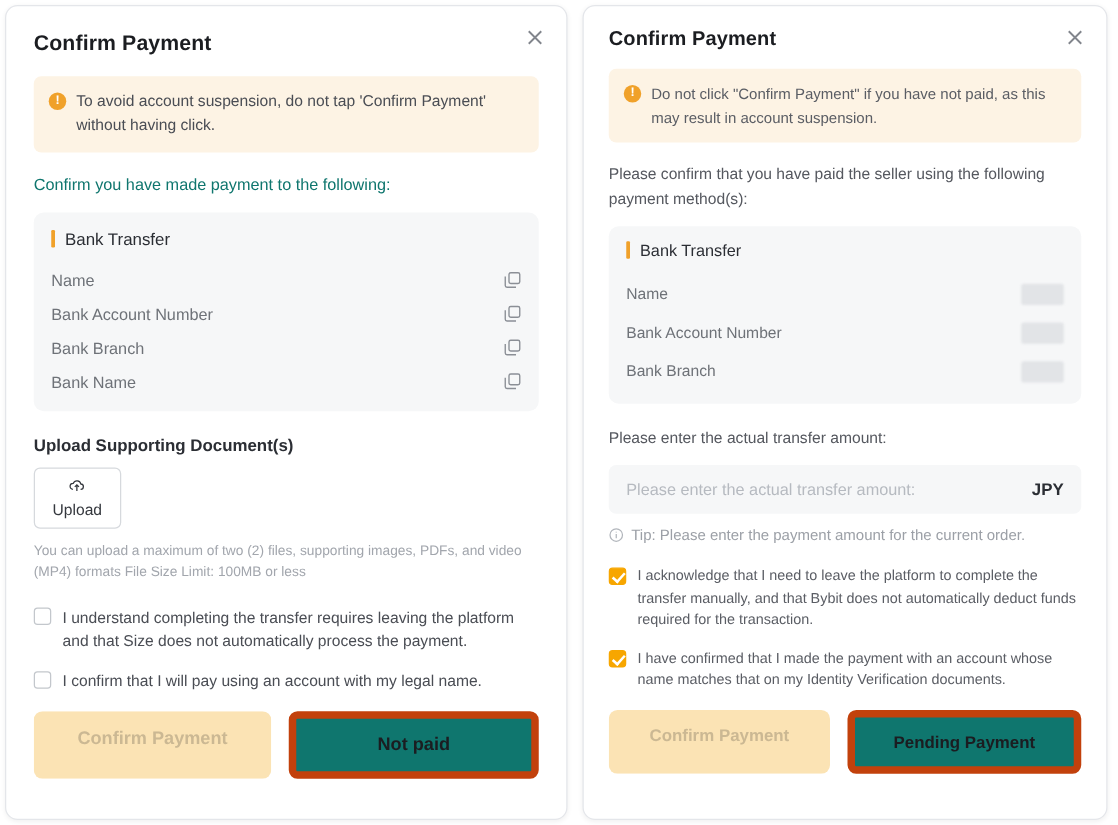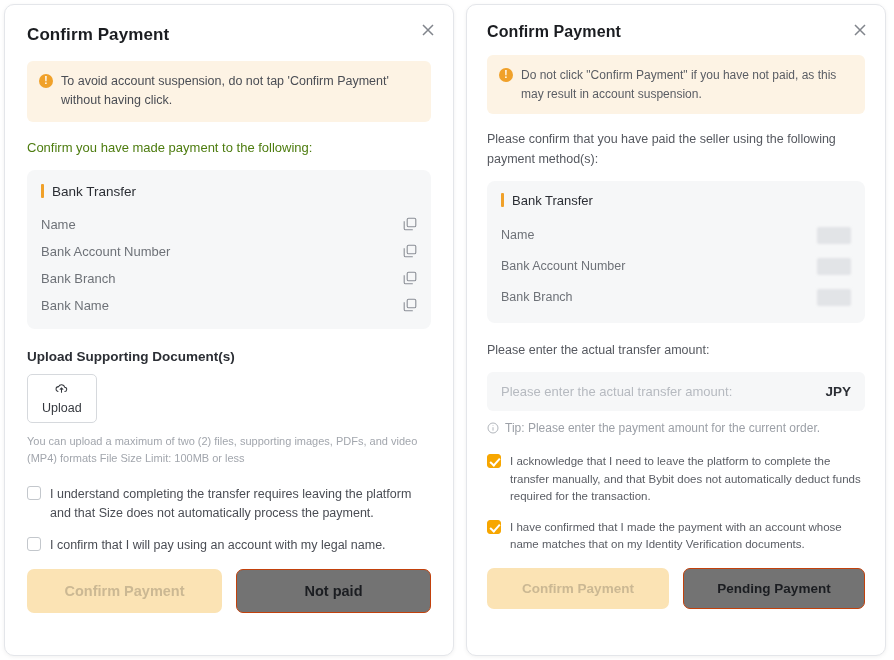--- a/index.html
+++ b/index.html
@@ -68,21 +68,21 @@
   }
   .warn-text {
     font-size: 12.5px;
     line-height: 1.55;
     color: #4a4d54;
   }
   .dialog.right .warn-text { font-size: 12px; color: #5a5d64; }
 
   .lead {
     font-size: 13px;
-    color: #4d7c0f;
+    color: #0f766e;
     line-height: 1.55;
     margin: 0 0 12px 0;
   }
   .dialog.right .lead { font-size: 12.5px; color: #55585f; }
 
   .panel {
     background: #f6f7f8;
     border-radius: 8px;
     padding: 14px 14px 10px 14px;
     margin-bottom: 20px;
@@ -226,22 +226,22 @@
     font-size: 14.5px;
     font-weight: bold;
     cursor: pointer;
     border: 1px solid transparent;
   }
   .btn-primary-disabled {
     background: #fbe3b4;
     color: #cbb893;
   }
   .btn-secondary {
-    background: #737373;
-    border: 1px solid #c2410c;
+    background: #0f766e;
+    border: 6px solid #c2410c;
     color: #1b1d21;
   }
   .dialog.right .btn { font-size: 13.5px; padding: 12px 8px; }
 </style>
 </head>
 <body>
 
 <div class="stage">
 
   <div class="dialog left">

